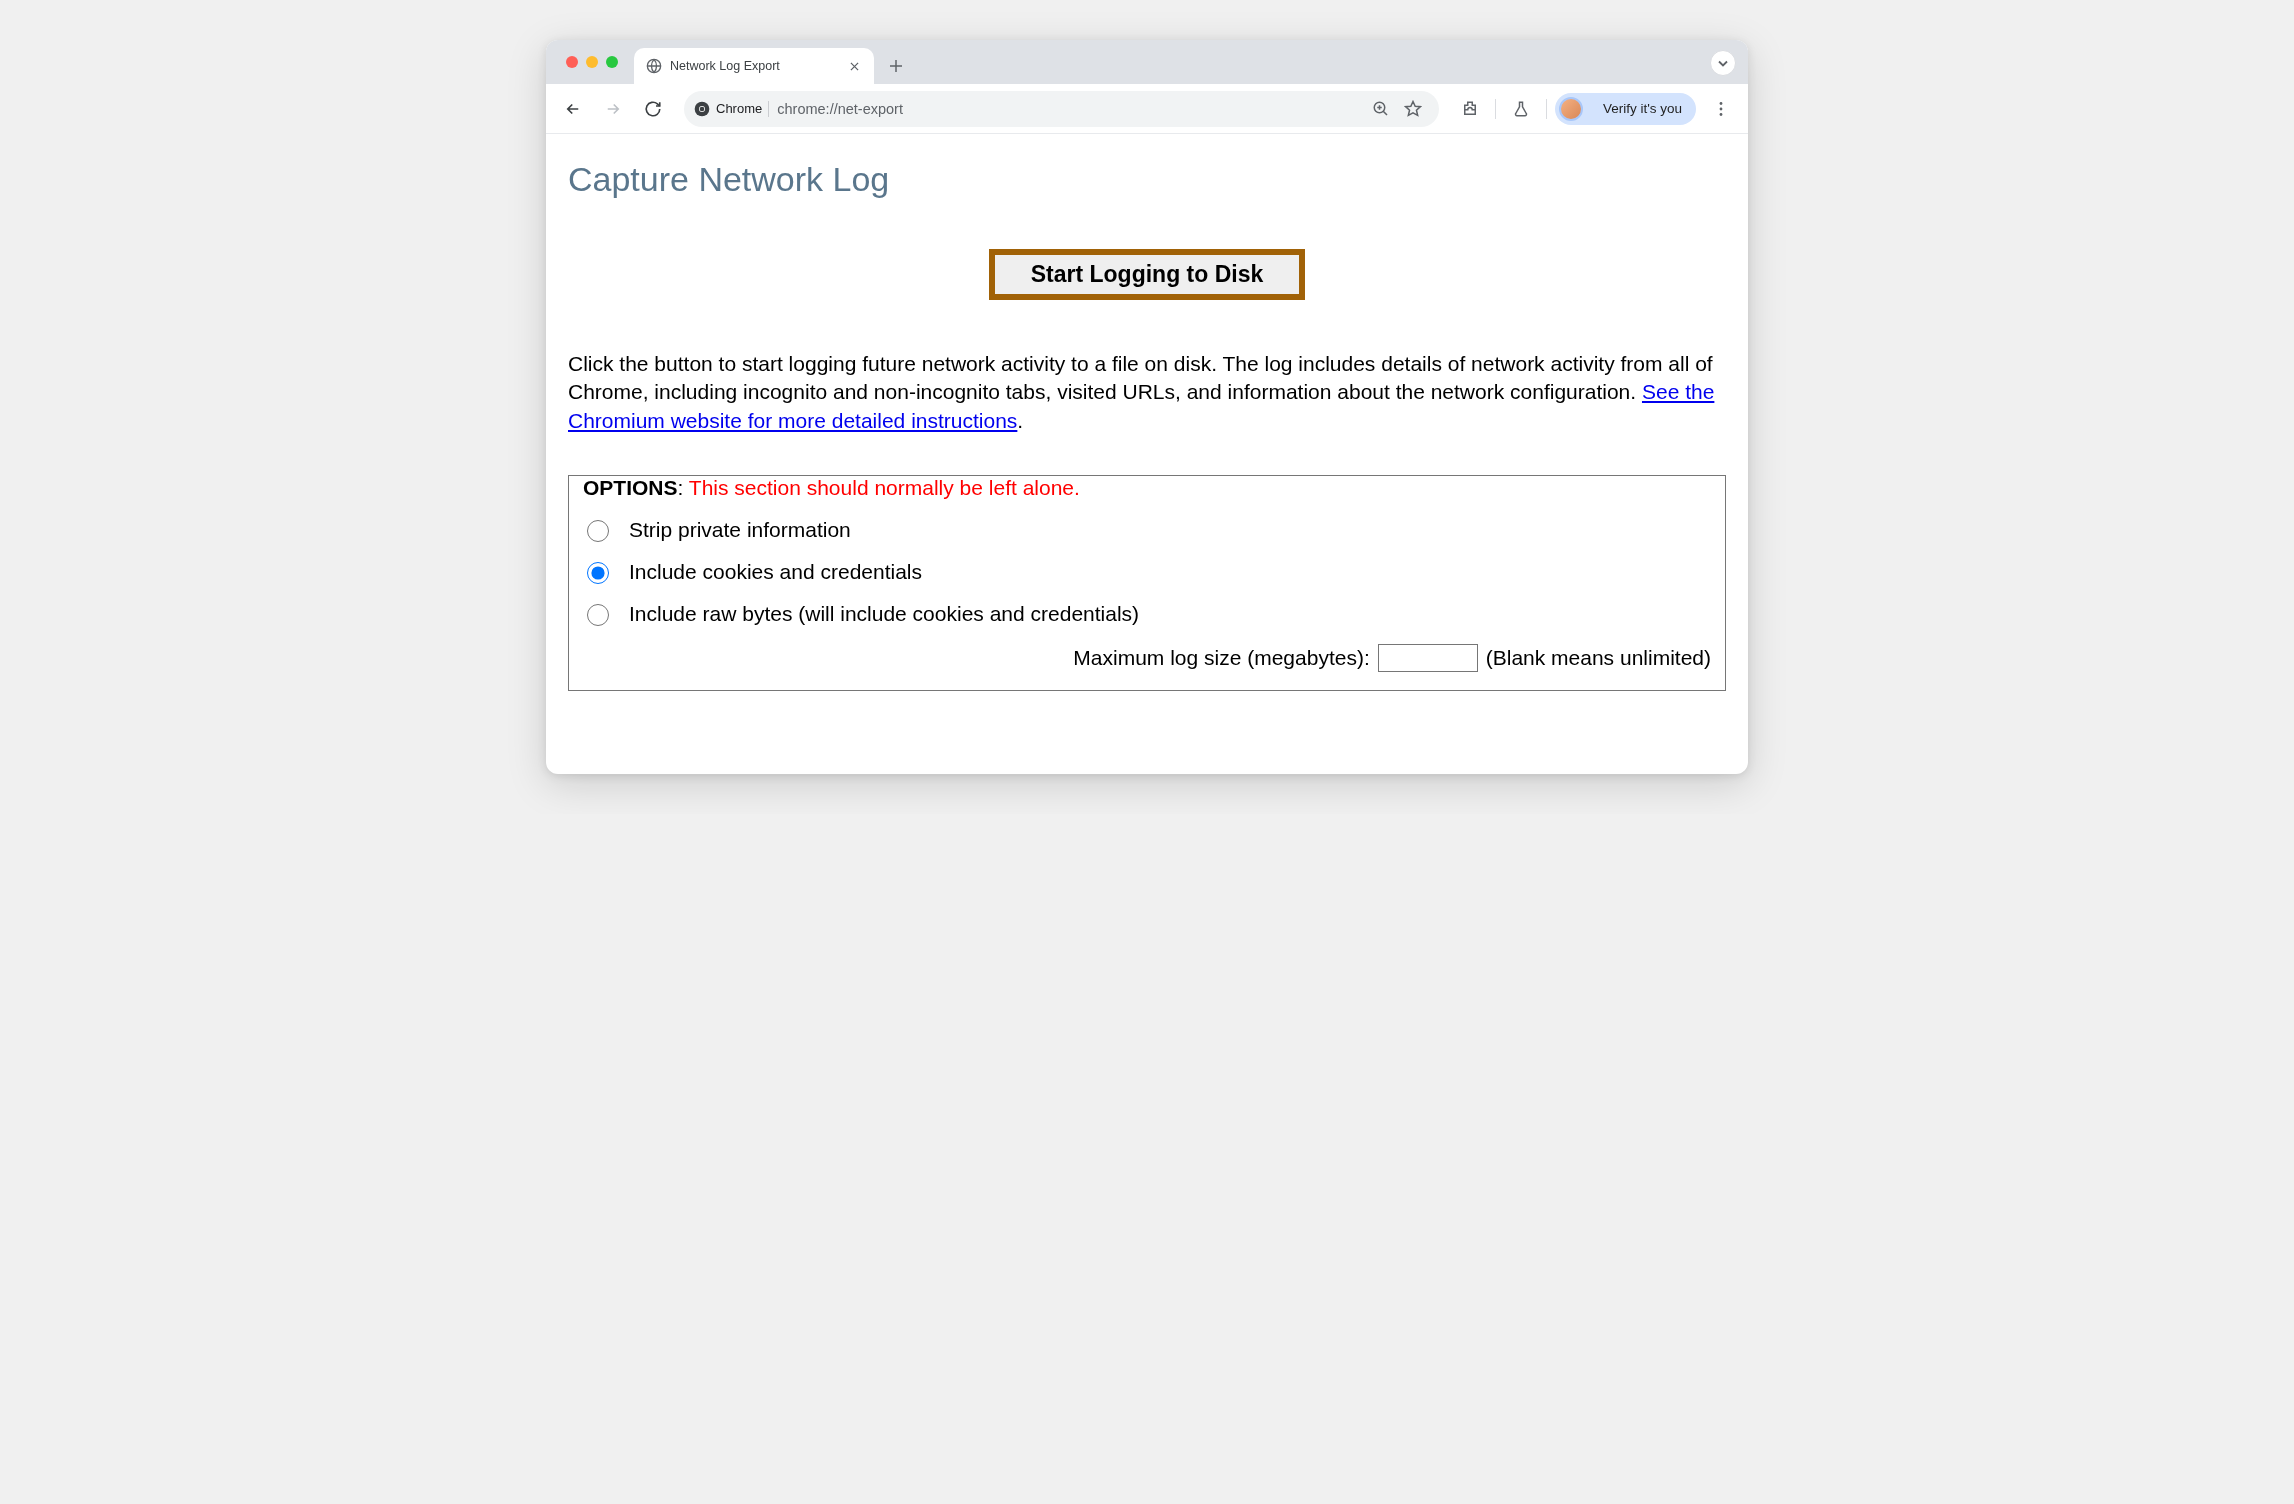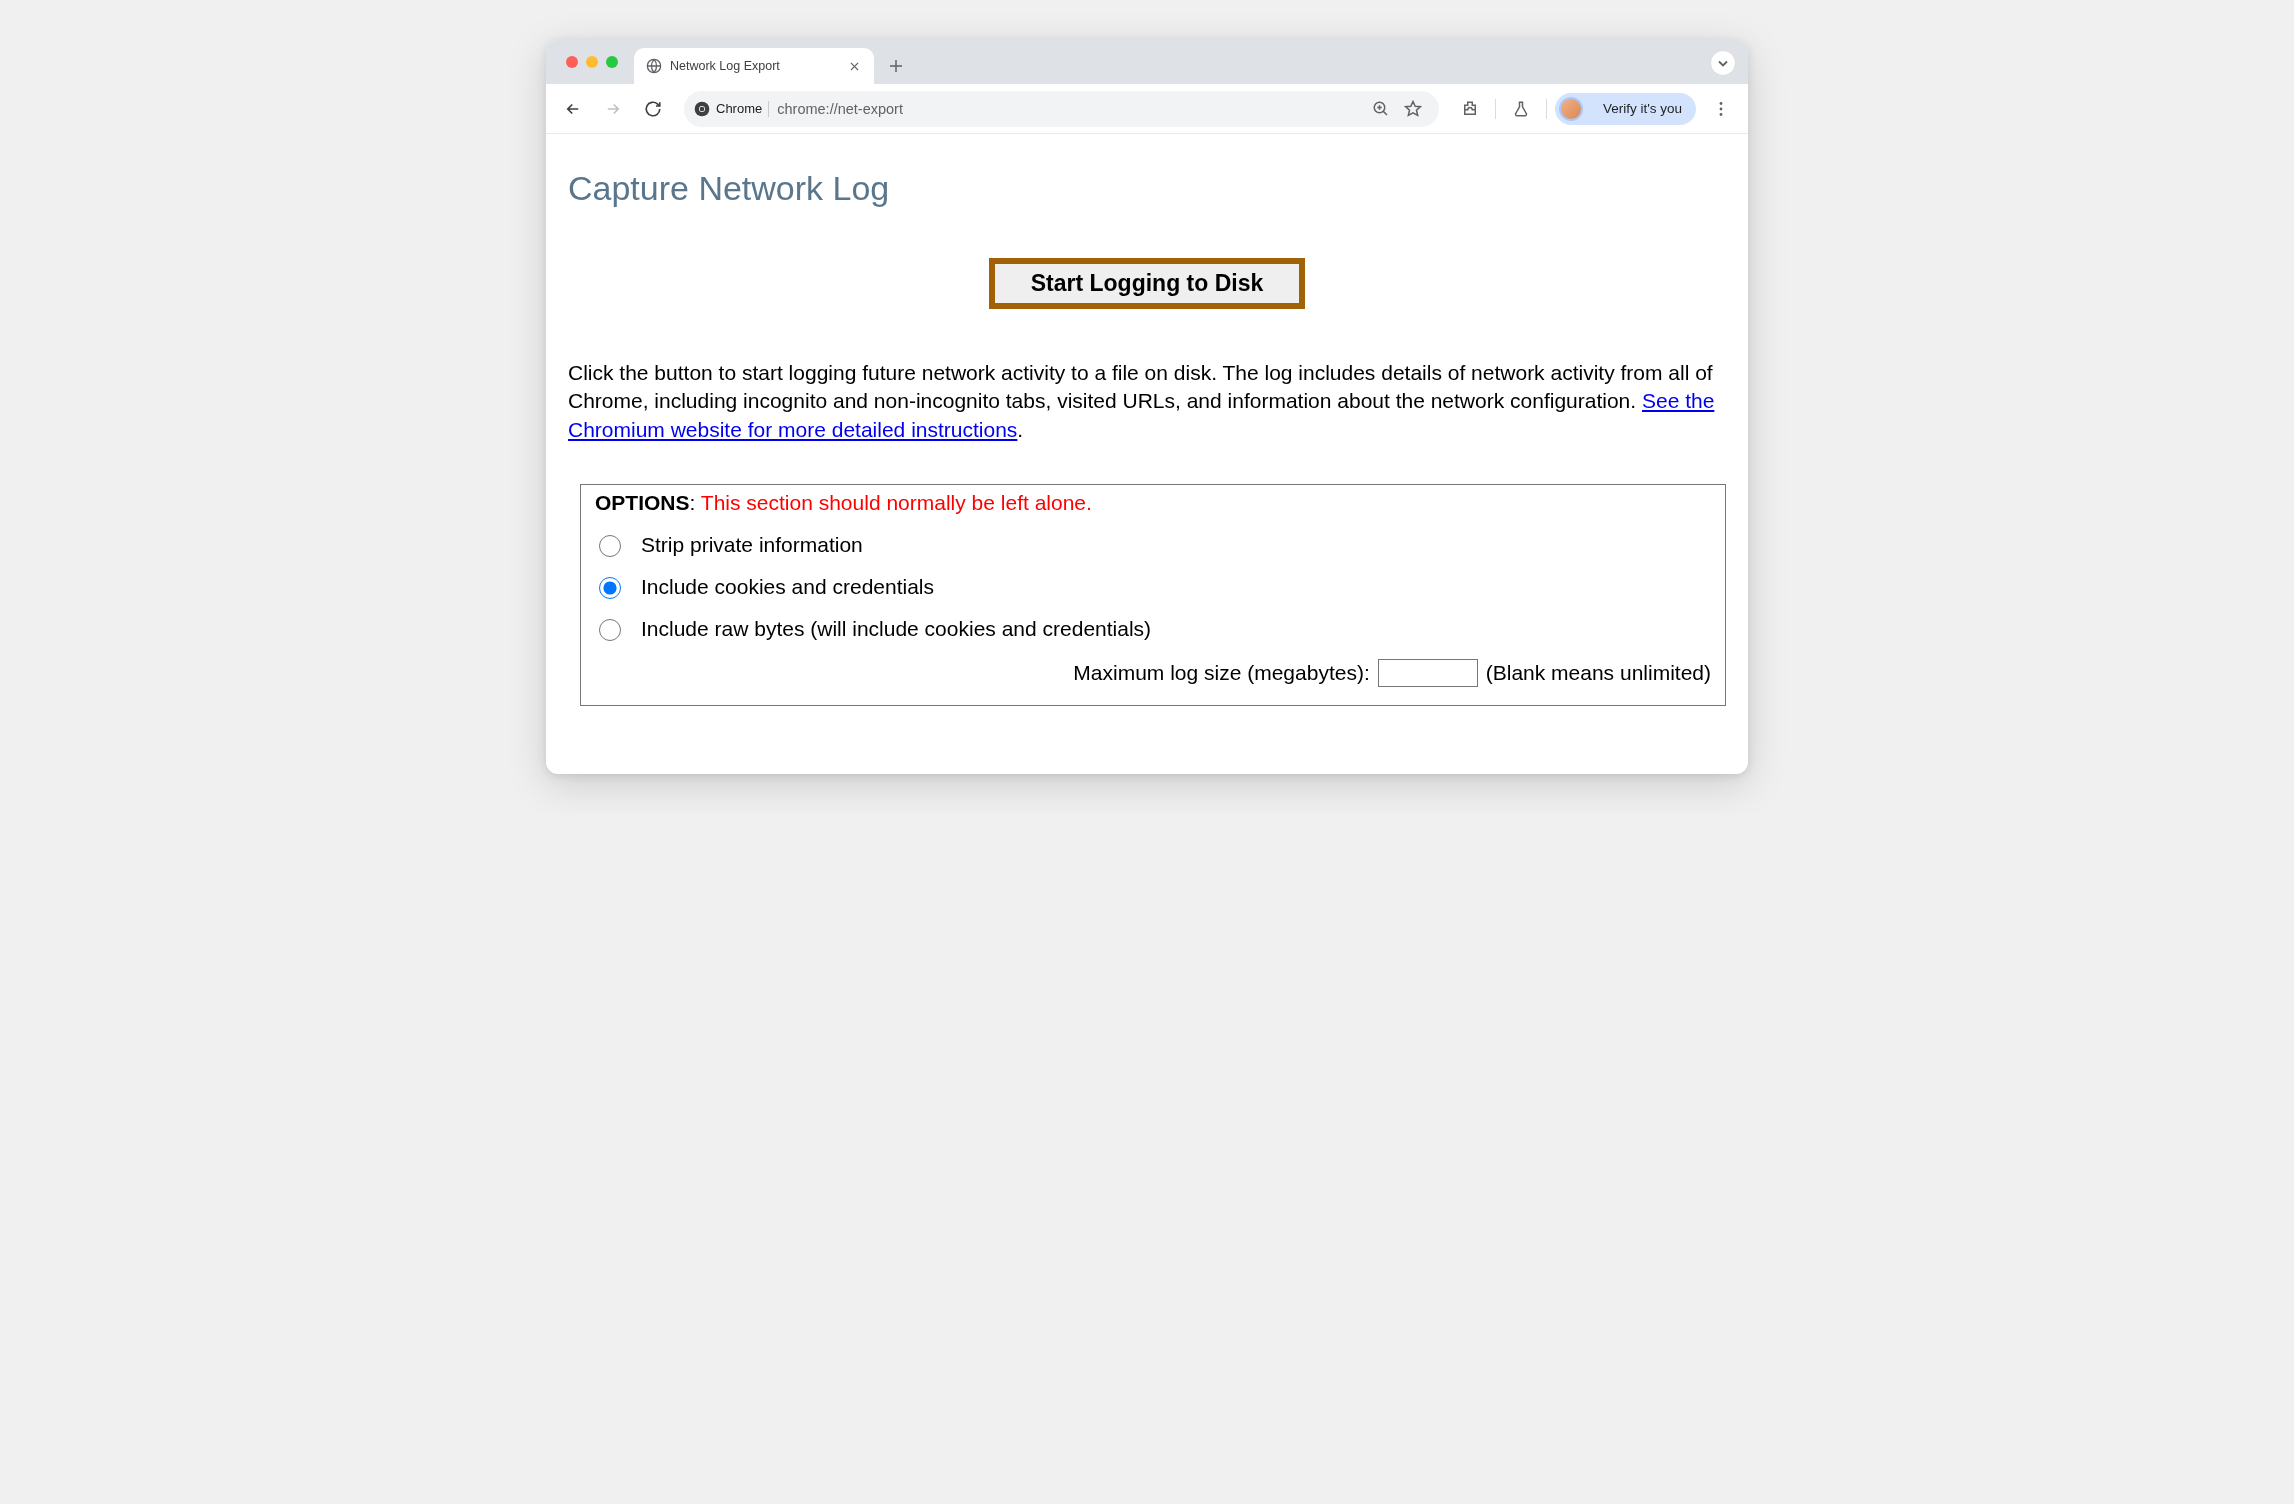--- a/index.html
+++ b/index.html
@@ -246,21 +246,21 @@
     .content {
       padding: 20px 22px 40px 22px;
       min-height: 640px;
     }
     
     .page-title {
       font-size: 34px;
       font-weight: 400;
       color: #5a768c;
       margin-bottom: 50px;
-      margin-top: 15px;
+      margin-top: 6px;
     }
     
     .start-button-row {
       display: flex;
       justify-content: center;
       margin-bottom: 50px;
     }
     
     .start-button {
       background: #efefef;
@@ -280,22 +280,21 @@
       margin-bottom: 40px;
     }
     
     .description a {
       color: #0000ee;
       text-decoration: underline;
     }
     
     .options-box {
       border: 1px solid #767676;
-      padding: 6px 14px 18px 14px;
-      margin-left: 12px;
+      padding: 0 14px 18px 14px;
     }
     
     .options-header {
       font-size: 21px;
       margin-bottom: 18px;
     }
     
     .options-label {
       font-weight: 700;
       color: #000;

